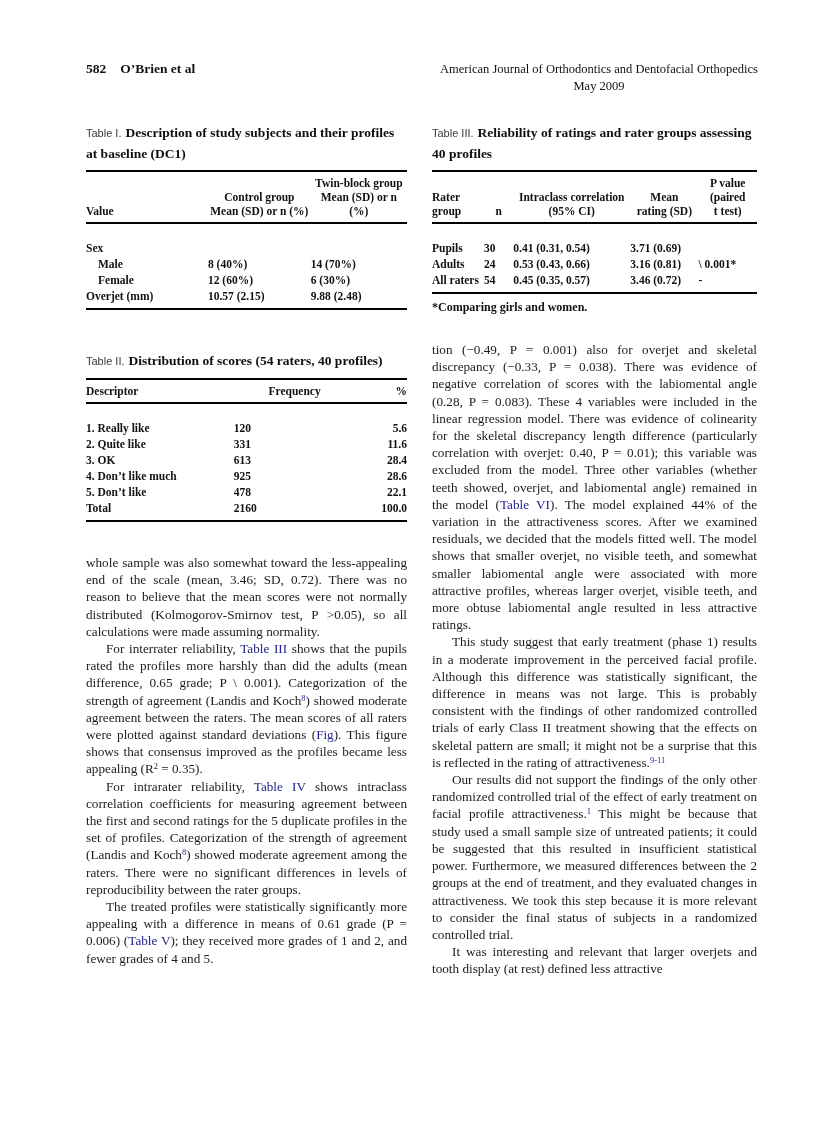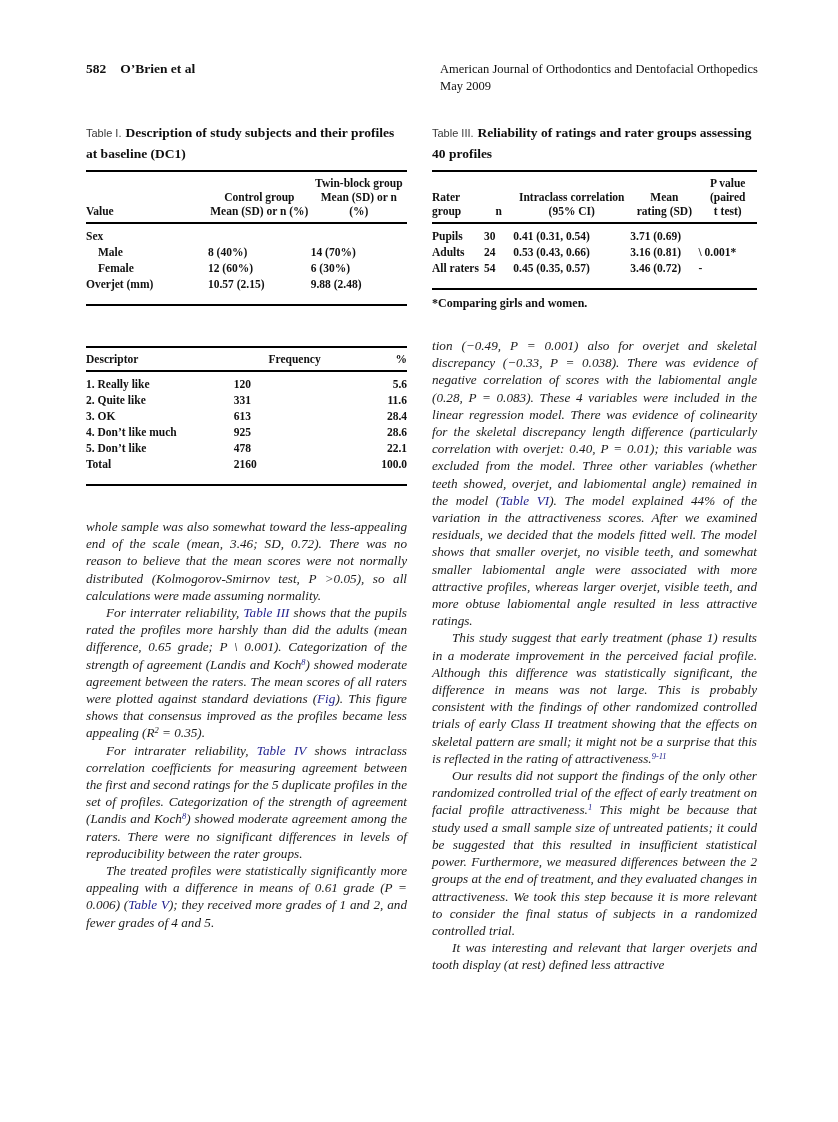--- a/index.html
+++ b/index.html
@@ -12,48 +12,48 @@
     color: #1b1b1b;
   }
   
   .hdr-left {
     position: absolute; top: 61px; left: 86px;
     font-size: 13.5px; font-weight: bold; color: #111;
   }
   .hdr-left .pgnum { margin-right: 14px; }
   .hdr-right {
     position: absolute; top: 61px; right: 80px;
-    text-align: left; font-size: 12.5px; line-height: 17px; color: #111;
+    text-align: center; font-size: 12.5px; line-height: 17px; color: #111;
   }
   
   .col-left  { position: absolute; left: 86px;  top: 122px; width: 321px; }
   .col-right { position: absolute; left: 432px; top: 122px; width: 325px; }
   
   .table-title { margin: 0 0 7px 0; line-height: 19px; }
   .tlabel { font-family: "Liberation Sans", sans-serif; font-size: 11px; color: #3a3a3a; margin-right: 4px; }
   .ttitle { font-size: 13.5px; font-weight: bold; color: #0f0f0f; }
   table { width: 100%; border-collapse: collapse; font-size: 11.5px; font-weight: bold; color: #111; }
   table.rules { border-top: 2.5px solid #000; border-bottom: 2.5px solid #000; }
   th { font-weight: bold; vertical-align: bottom; padding: 4px 0 4px 0; border-bottom: 2px solid #000; line-height: 14px; }
   td { padding: 0.5px 0; line-height: 15px; vertical-align: top; }
-  tbody tr:first-child td { padding-top: 5px; }
-  tbody tr:last-child td { padding-bottom: 12px; }
+  tbody tr:first-child td { padding-top: 17px; }
+  tbody tr:last-child td { padding-bottom: 4px; }
   .al { text-align: left; }
   .ac { }
   .ar { text-align: right; }
   .hang { padding-left: 12px; text-indent: -12px; }
   .ind1 { padding-left: 12px; }
   .footnote { margin-top: 6px; font-size: 12px; font-weight: bold; color: #111; }
   .mt-t2 { margin-top: 40px; }
   .mt-text-l { margin-top: 32px; }
   .mt-text-r { margin-top: 26px; }
   
   .textblock p.para {
     margin: 0; text-align: justify;
-    font-size: 13.2px; line-height: 17.2px; color: #1b1b1b; font-style: italic;
+    font-size: 13.2px; line-height: 17.2px; color: #1b1b1b;
   }
   .textblock p.ind { text-indent: 20px; }
   .link { color: #23238f; }
   .sup { font-size: 8.5px; vertical-align: 4px; line-height: 0; }
   .section-heading {
     font-family: "Liberation Sans", sans-serif;
     font-size: 12.5px; font-weight: normal; color: #333;
     letter-spacing: 0.3px; margin: 17px 0 7px 0;
   }
 </style>
@@ -112,20 +112,23 @@
         <tr>
           <td class="al">Overjet (mm)</td>
           <td class="ac">10.57 (2.15)</td>
           <td class="ac">9.88 (2.48)</td>
         </tr>
       </tbody>
     </table>
   </div>
 
   <div class="mt-t2">
+    <div class="table-title">
+      <span class="tlabel">Table II.</span><span class="ttitle">Distribution of scores (54 raters, 40 profiles)</span>
+    </div>
     <table class="rules">
       <colgroup>
           <col style="width:46%">
           <col style="width:38%">
           <col style="width:16%">
         </colgroup>
       <thead>
         <tr>
           <th class="al">Descriptor</th>
           <th class="ac">Frequency</th>

